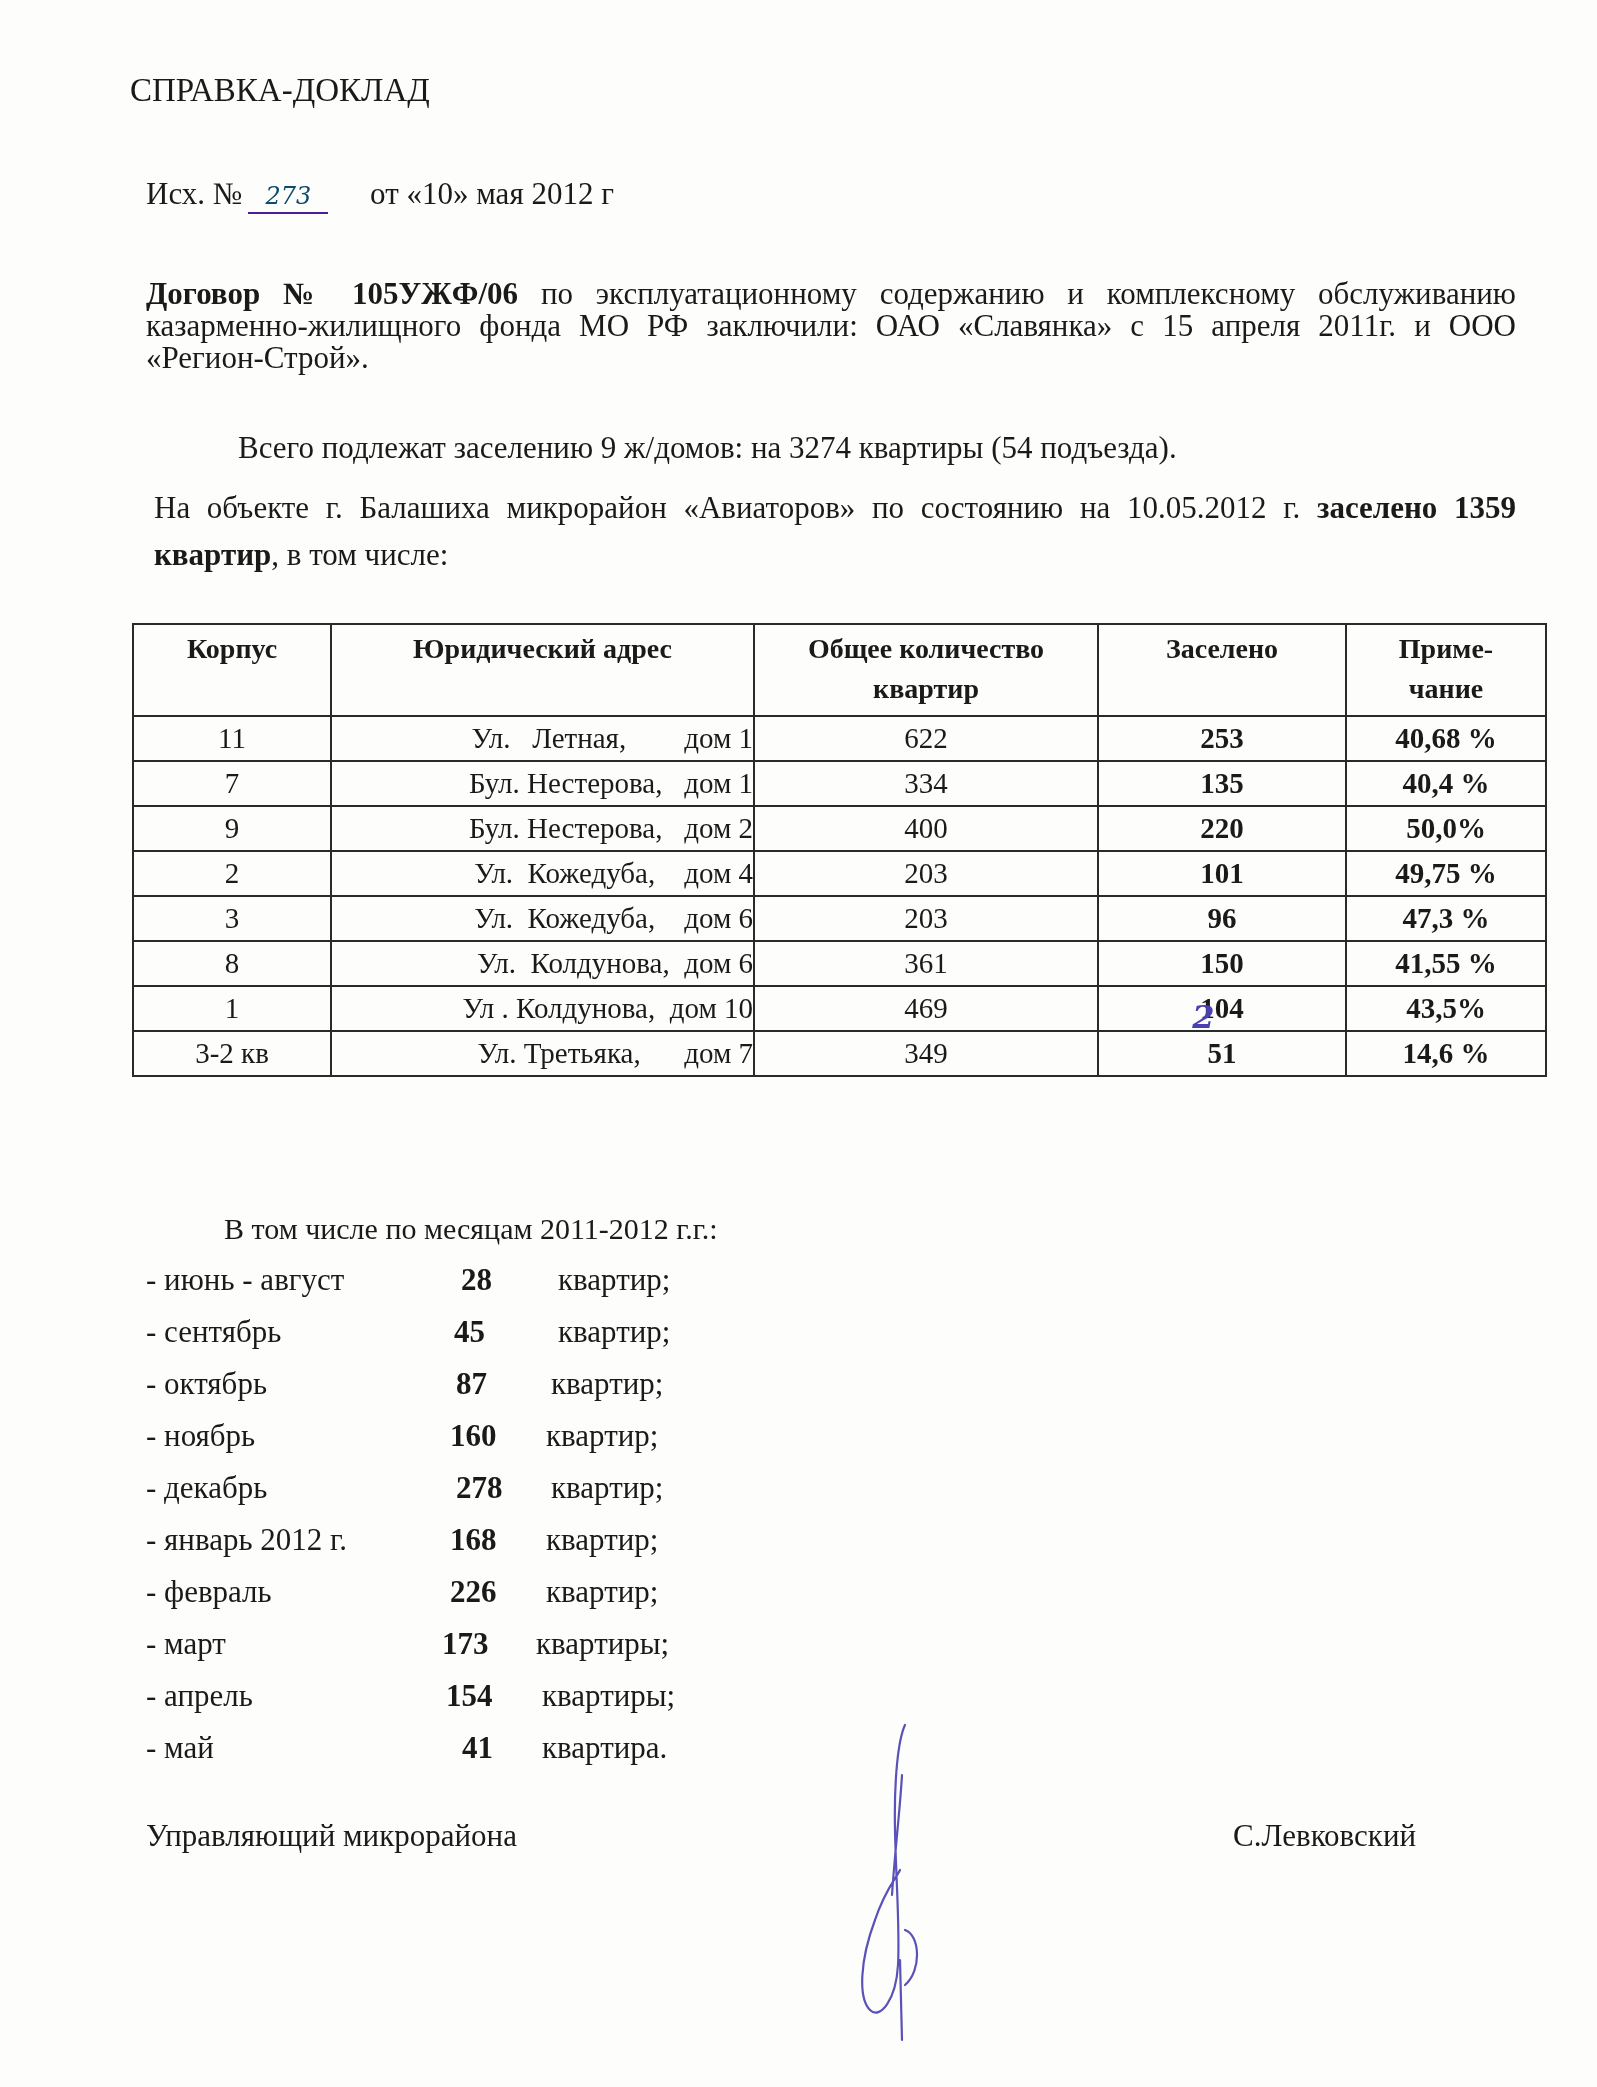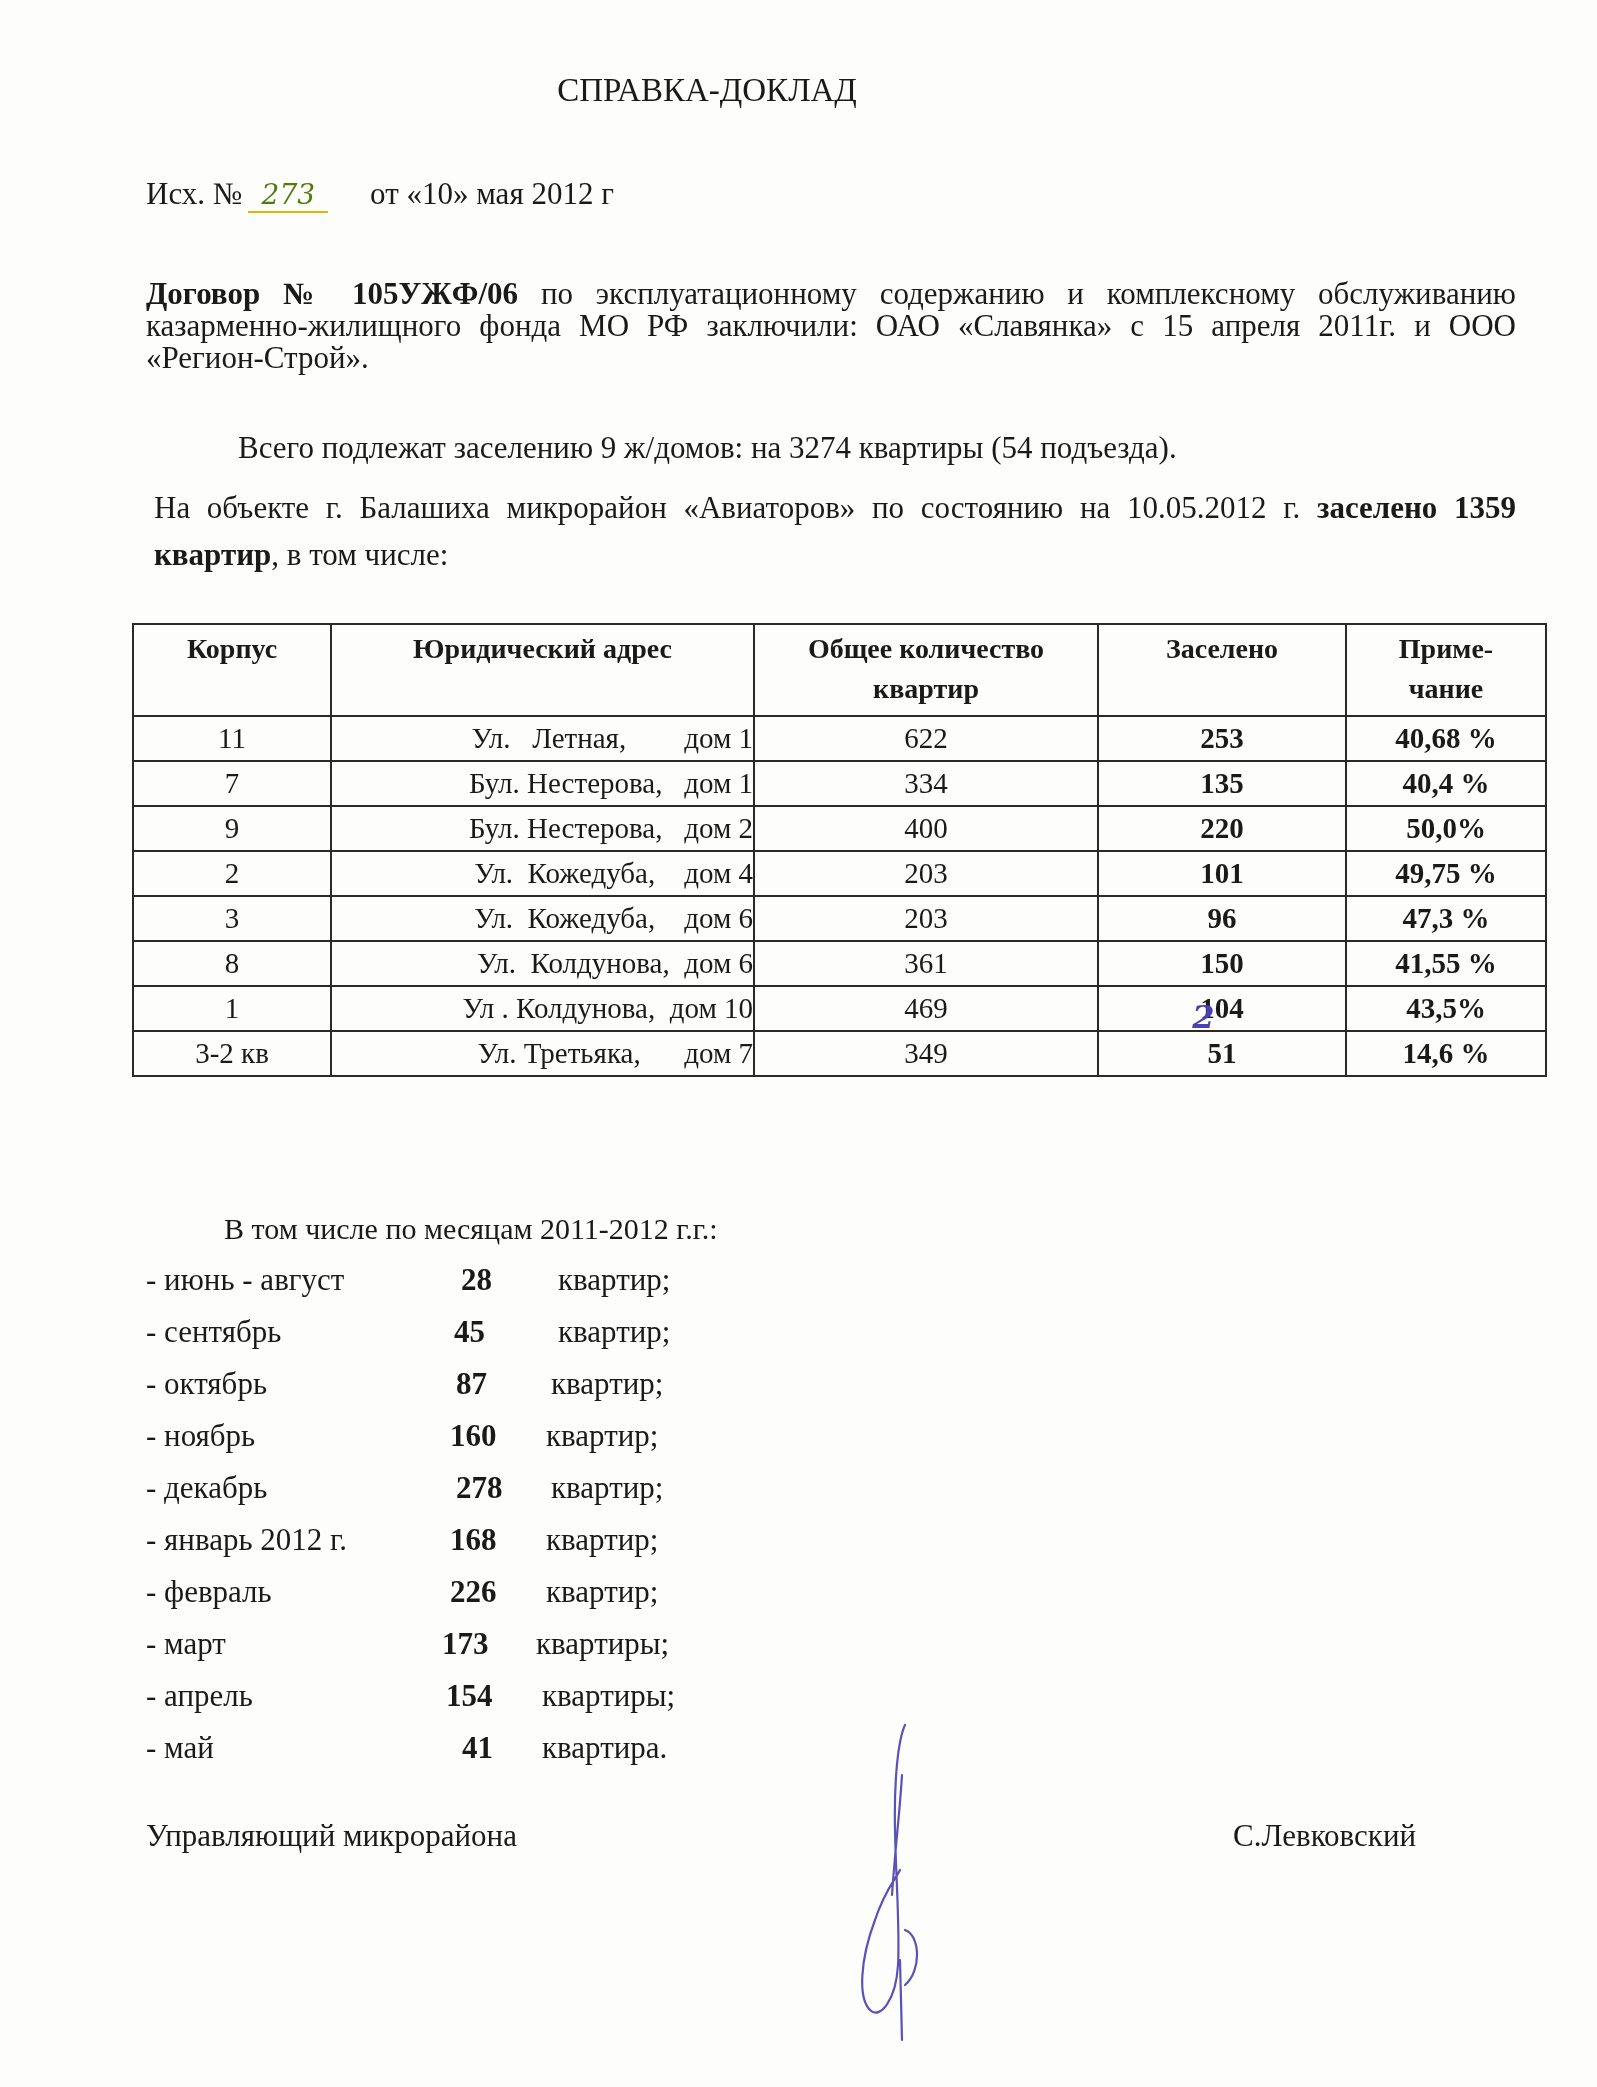--- a/index.html
+++ b/index.html
@@ -1,22 +1,22 @@
 <!DOCTYPE html>
 <html><head>
 <meta charset="utf-8">
 <style>
   html,body{margin:0;padding:0;}
   body{width:1597px;height:2087px;background:#fdfdfb;position:relative;overflow:hidden;
        font-family:"Liberation Serif","DejaVu Serif",serif;color:#1a1a1a;}
   .abs{position:absolute;white-space:nowrap;}
-  .title{left:0;width:1284px;top:72px;text-align:center;font-size:33px;padding-left:130px;box-sizing:border-box;}
+  .title{left:0;width:1284px;top:72px;font-size:33px;padding-left:130px;box-sizing:border-box;}
   .ref{left:146px;top:176px;font-size:31px;}
-  .ref .num{display:inline-block;width:80px;border-bottom:2px solid #eab308;color:#4d7c0f;font-style:italic;
-            font-family:"DejaVu Serif",serif;text-align:center;font-size:28px;margin:0 6px;line-height:32px;}
+  .ref .num{display:inline-block;width:80px;border-bottom:2px solid #4c1d95;color:#0c4a6e;font-style:italic;
+            font-family:"DejaVu Serif",serif;text-align:center;font-size:24px;margin:0 6px;line-height:32px;}
   .para{left:146px;width:1370px;font-size:31px;line-height:32px;text-align:justify;top:278px;}
   .para b{font-weight:bold;}
   .indent{left:238px;top:430px;font-size:31px;}
   .para2{left:154px;width:1362px;top:484px;font-size:31px;line-height:47px;text-align:justify;}
   table{position:absolute;left:132px;top:623px;border-collapse:collapse;font-size:29px;}
   td,th{border:2px solid #2a2a2a;padding:0;text-align:center;vertical-align:top;}
   th{font-weight:bold;height:86px;line-height:40px;padding-top:4px;font-size:28px;}
   td{height:43px;line-height:43px;}
   td.addr{text-align:right;padding-left:12px;white-space:pre;}
   td.b{font-weight:bold;}

